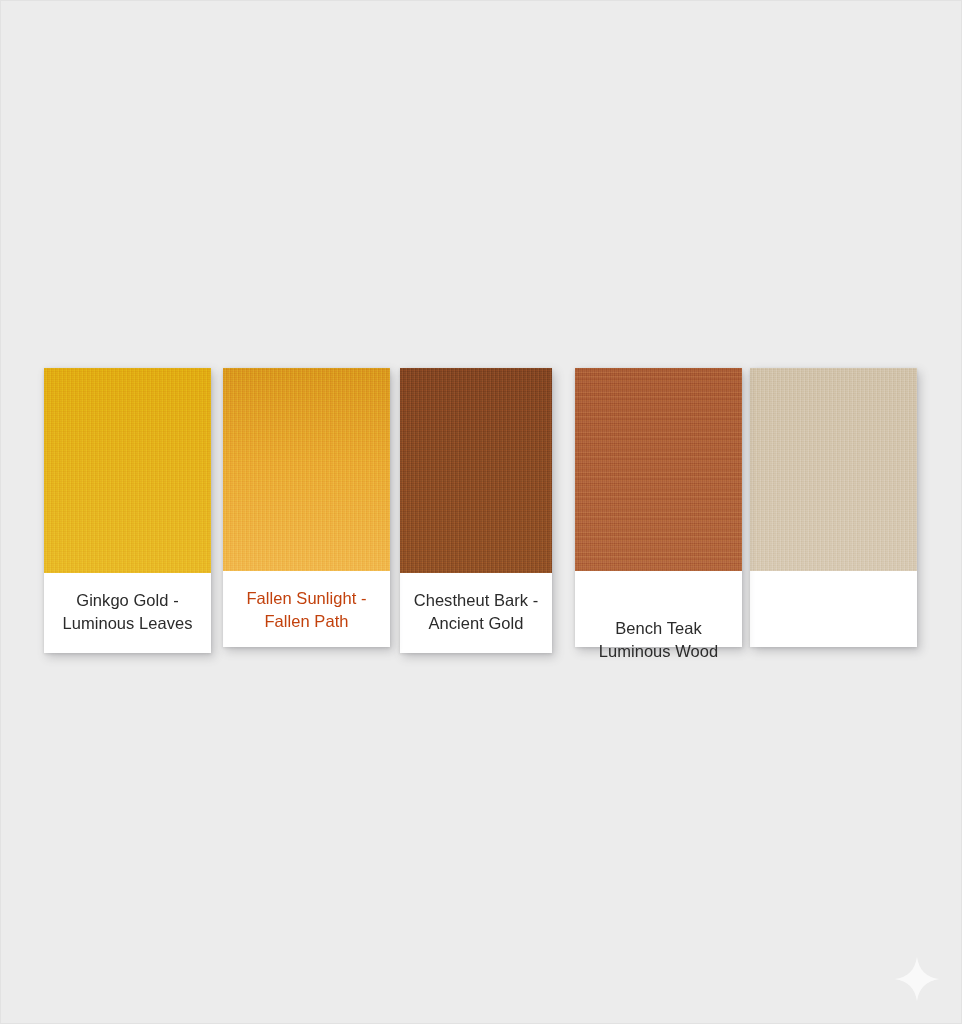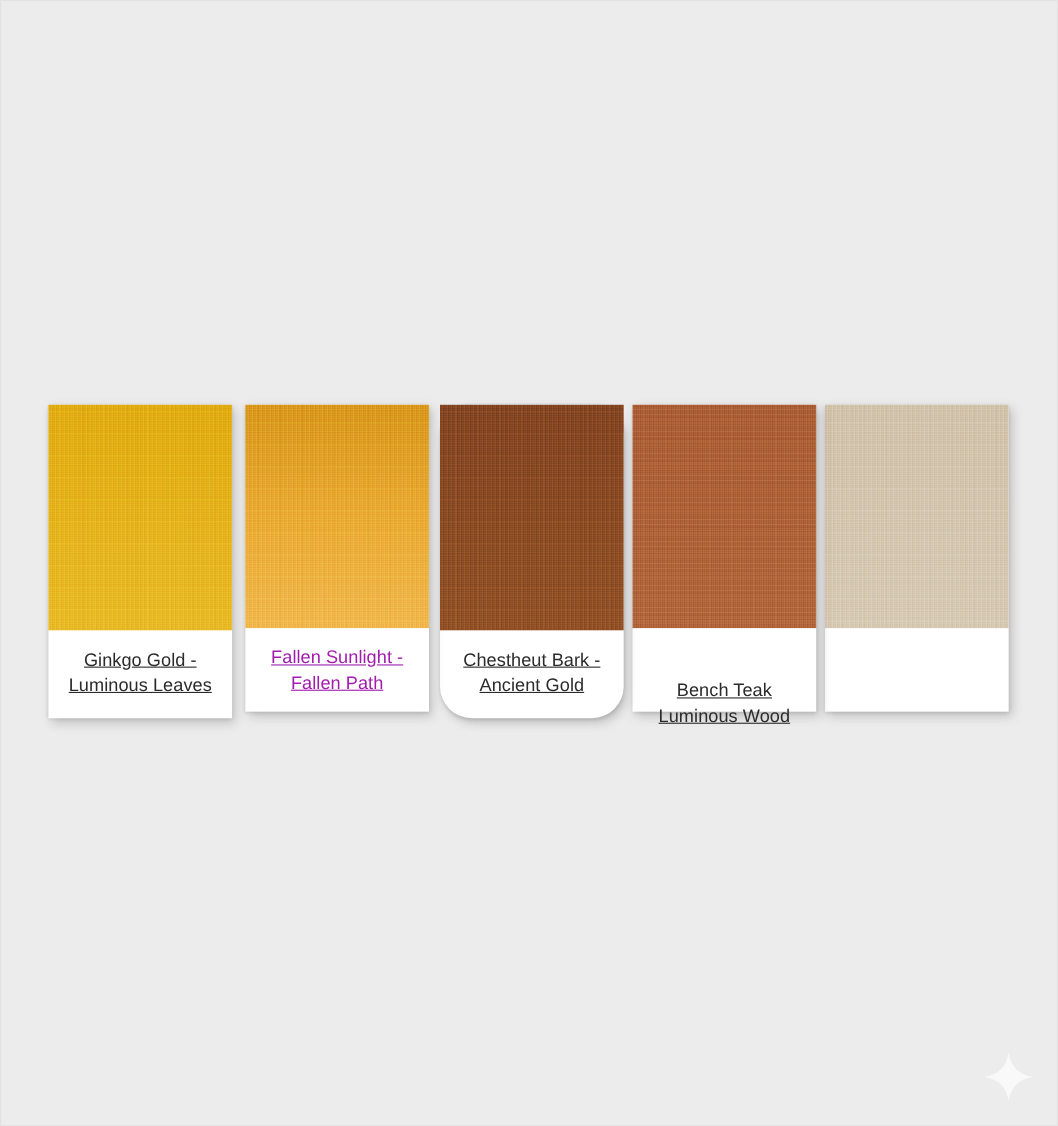--- a/index.html
+++ b/index.html
@@ -123,21 +123,20 @@
     position: absolute;
     left: 0;
     width: 100%;
     box-sizing: border-box;
     text-align: center;
     color: #2b2b2b;
     font-size: 16.5px;
     line-height: 23px;
     letter-spacing: 0.05px;
     padding: 0 6px;
-    text-decoration: underline;
   }
   .swatch-label .line {
     display: block;
     white-space: nowrap;
   }
 
   .sparkle {
     position: absolute;
     right: 22px;
     bottom: 22px;
@@ -158,26 +157,26 @@
       </div>
       <div class="swatch-label" style="top: 221px; color: rgb(43, 43, 43);">
         <span class="line">Ginkgo Gold -</span>
         <span class="line">Luminous Leaves</span>
       </div>
     </div>
     <div class="swatch-card" style="left: 223px; top: 368px; width: 167px; height: 279px; background: rgb(255, 255, 255); z-index: 9;">
       <div class="swatch-color" style="height: 203px; background: linear-gradient(rgb(216, 148, 27) 0%, rgb(233, 168, 48) 48%, rgb(240, 182, 74) 100%);">
         <div class="weave"></div>
       </div>
-      <div class="swatch-label" style="top: 219px; color: #a21caf;">
+      <div class="swatch-label" style="top: 219px; color: #c2410c;">
         <span class="line">Fallen Sunlight -</span>
         <span class="line">Fallen Path</span>
       </div>
     </div>
-    <div class="swatch-card" style="left: 400px; top: 368px; width: 167px; height: 285px; background: rgb(255, 255, 255); z-index: 8; border-radius: 29px;">
+    <div class="swatch-card" style="left: 400px; top: 368px; width: 152px; height: 285px; background: rgb(255, 255, 255); z-index: 8;">
       <div class="swatch-color" style="height: 205px; background: linear-gradient(rgb(126, 66, 32) 0%, rgb(142, 78, 36) 100%);">
         <div class="weave"></div>
       </div>
       <div class="swatch-label" style="top: 221px; color: rgb(43, 43, 43);">
         <span class="line">Chestheut Bark -</span>
         <span class="line">Ancient Gold</span>
       </div>
     </div>
     <div class="swatch-card" style="left: 575px; top: 368px; width: 167px; height: 279px; background: rgb(255, 255, 255); z-index: 7;">
       <div class="swatch-color" style="height: 203px; background: linear-gradient(rgb(168, 90, 51) 0%, rgb(176, 99, 58) 100%);">

